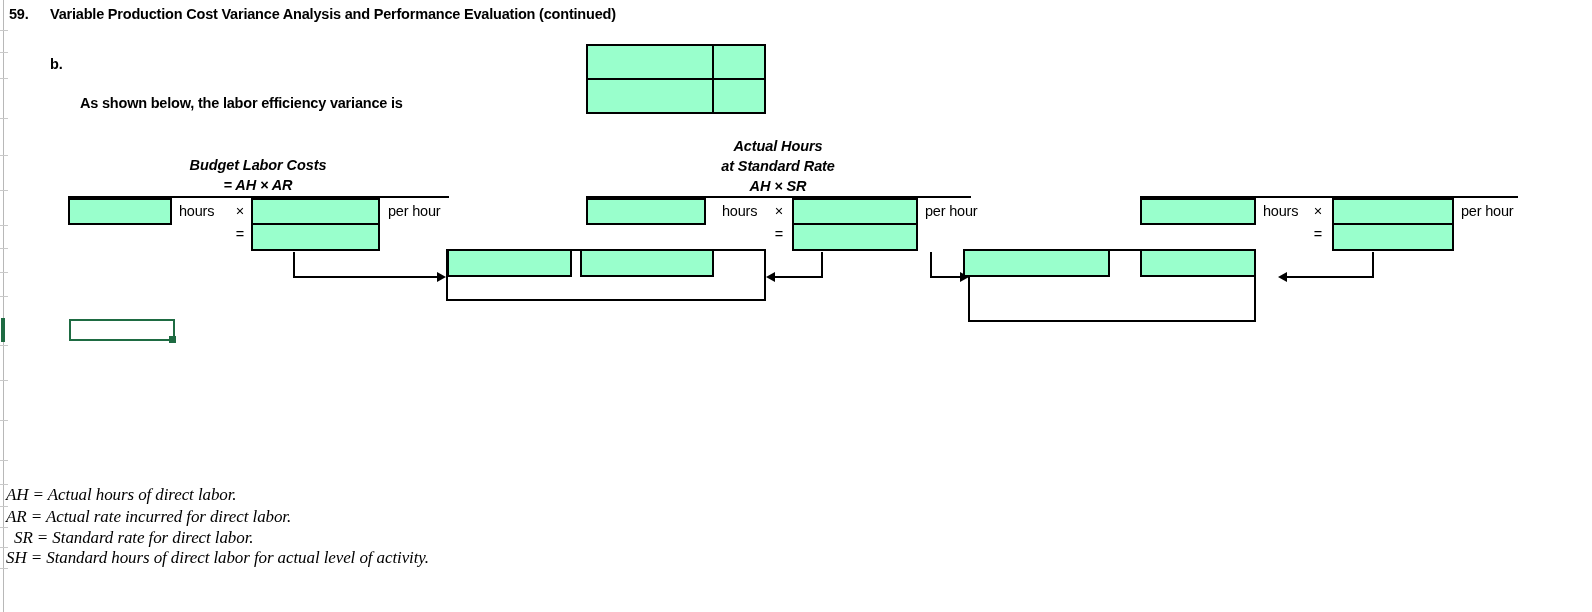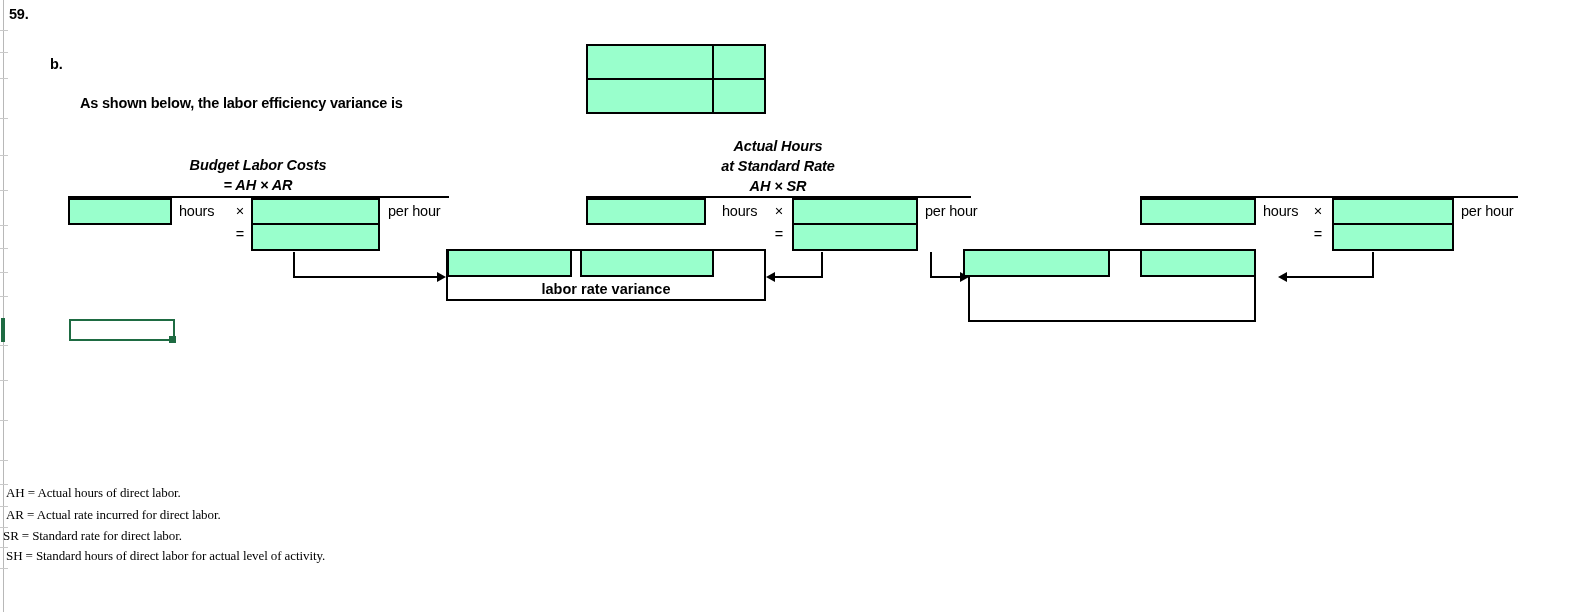--- a/index.html
+++ b/index.html
@@ -177,23 +177,24 @@
     position: absolute;
     width: 7px;
     height: 7px;
     background: #1e6b42;
   }
 
   
   .legend-item {
     position: absolute;
     font-family: "Liberation Serif", serif;
-    font-size: 13px;
+    font-size: 17px;
     white-space: nowrap;
     letter-spacing: -0.1px;
+    font-style: italic;
   }
 </style>
 </head>
 <body>
 
 <div id="page">
 
   <div class="gutter-line"></div>
   <div class="gutter-tick" style="top:30px;"></div>
   <div class="gutter-tick" style="top:52px;"></div>
@@ -210,20 +211,21 @@
   <div class="gutter-tick" style="top:380px;"></div>
   <div class="gutter-tick" style="top:420px;"></div>
   <div class="gutter-tick" style="top:460px;"></div>
   <div class="gutter-tick" style="top:484px;"></div>
   <div class="gutter-tick" style="top:506px;"></div>
   <div class="gutter-tick" style="top:527px;"></div>
   <div class="gutter-tick" style="top:547px;"></div>
   <div class="gutter-tick" style="top:568px;"></div>
 
   <div class="q-num" style="left:9px;  top:6px;">59.</div>
+  <div class="q-title" style="left:50px; top:6px;">Variable Production Cost Variance Analysis and Performance Evaluation (continued)</div>
 
   <div class="sub-label" style="left:50px; top:56px;">b.</div>
   <div class="prompt" style="left:80px; top:95px;font-weight:bold;">As shown below, the labor efficiency variance is</div>
 
   <div class="agrid" style="left:586px; top:44px; width:180px; height:70px;"></div>
   <div class="agrid-v" style="left:712px; top:44px; height:70px;"></div>
   <div class="agrid-h" style="left:586px; top:78px; width:180px;"></div>
   <div style="position:absolute; left:588px; top:46px; width:124px; height:32px; cursor:text;"></div>
   <div style="position:absolute; left:714px; top:46px; width:50px; height:32px; cursor:text;"></div>
   <div style="position:absolute; left:588px; top:80px; width:124px; height:32px; cursor:text;"></div>
@@ -289,27 +291,26 @@
   <div class="op" style="left:1310px; top:226px; width:16px;">=</div>
   <div class="cell nt" style="left:1332px; top:225px; width:122px; height:26px;"></div>
 
   <div class="vline" style="left:1372px; top:252px; height:26px;"></div>
   <div class="hline" style="left:1287px; top:276px; width:87px;"></div>
   <div class="arrow-l" style="left:1278px; top:272px;"></div>
 
   <div class="var-box" style="left:446px; top:249px; width:320px; height:52px;"></div>
   <div class="cell" style="left:447px; top:249px; width:125px; height:28px;"></div>
   <div class="cell" style="left:580px; top:249px; width:134px; height:28px;"></div>
-  <div class="var-label" style="left:446px; top:278px; width:320px;">labor rate variance</div>
 
   <div class="var-box" style="left:968px; top:249px; width:288px; height:73px;"></div>
   <div class="cell" style="left:963px; top:249px; width:147px; height:28px;"></div>
   <div class="cell" style="left:1140px; top:249px; width:116px; height:28px;"></div>
 
   <div class="sel-cell" style="left:69px; top:319px; width:106px; height:22px;"></div>
   <div class="sel-handle" style="left:169px; top:336px;"></div>
 
   <div class="legend-item" style="left:6px; top:485px;">AH = Actual hours of direct labor.</div>
   <div class="legend-item" style="left:6px; top:507px;">AR = Actual rate incurred for direct labor.</div>
-  <div class="legend-item" style="left:3px; top:528px;text-align:center;">SR = Standard rate for direct labor.</div>
+  <div class="legend-item" style="left:14px; top:528px;text-align:center;">SR = Standard rate for direct labor.</div>
   <div class="legend-item" style="left:6px; top:548px;">SH = Standard hours of direct labor for actual level of activity.</div>
 
 </div>
 
 </body></html>

